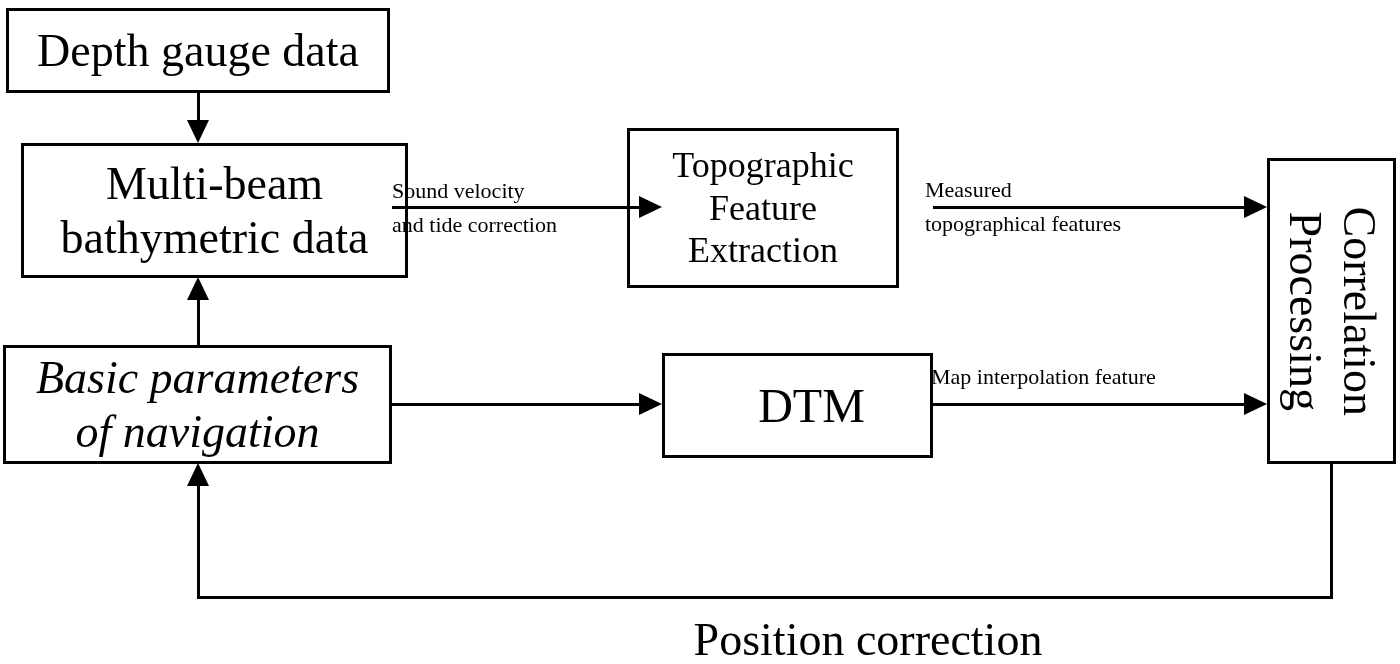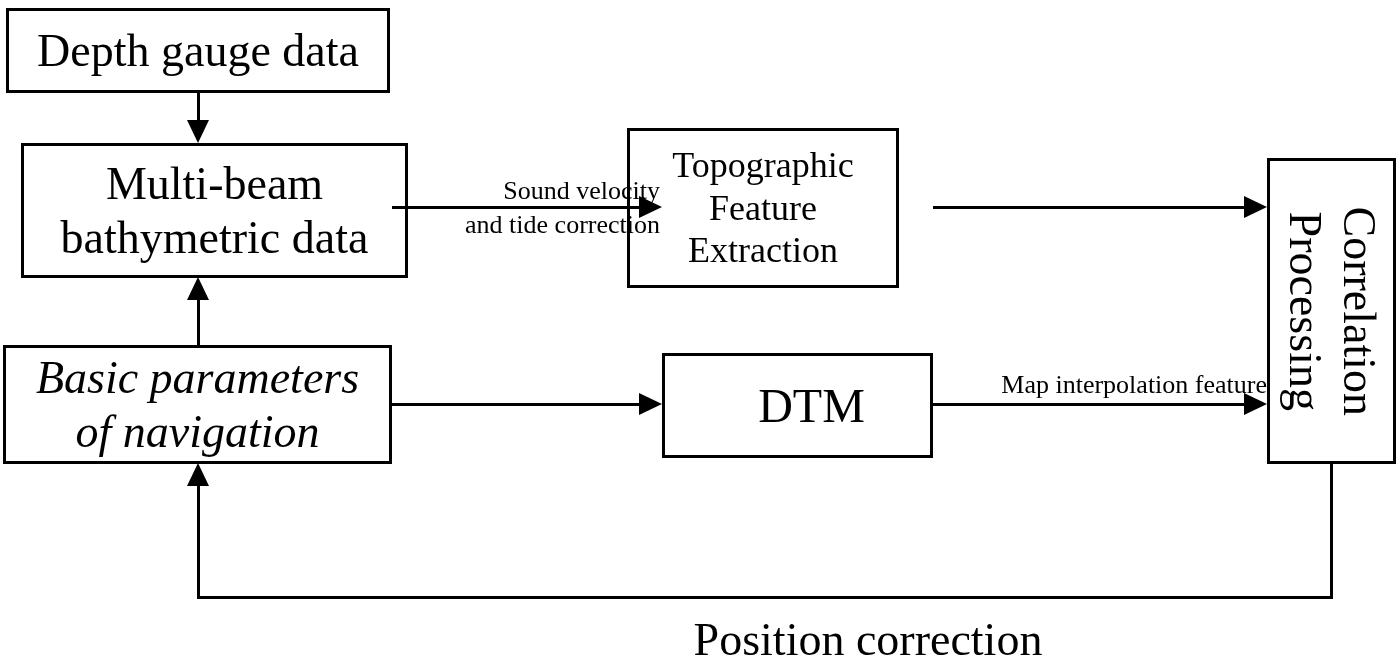--- a/index.html
+++ b/index.html
@@ -42,26 +42,26 @@
   .ah-right{border-top:11px solid transparent;border-bottom:11px solid transparent;border-left:23px solid #000;}
   #ah1{left:187px; top:120px;}
   #ah2{left:187px; top:277px;}
   #ah3{left:639px; top:196px;}
   #ah4{left:1244px;top:196px;}
   #ah5{left:639px; top:393px;}
   #ah6{left:1244px;top:393px;}
   #ah7{left:187px; top:463px;}
   
   .elabel{
-    position:absolute;font-size:26px;line-height:34px;text-align:right;
+    position:absolute;font-size:22px;line-height:34px;text-align:left;
     white-space:pre-line;background:transparent;
   }
   #lab-sound   {left:392px;top:174px;width:268px;}
   #lab-measured{left:925px;top:173px;width:330px;}
-  #lab-map     {left:931px;top:368px;width:336px;white-space:nowrap;}
+  #lab-map     {left:931px;top:360px;width:336px;white-space:nowrap;}
   #lab-pos{
     position:absolute;left:618px;top:613px;width:500px;
     font-size:46px;text-align:center;white-space:nowrap;
   }
 </style>
 </head>
 <body>
 
 <div class="canvas">
 
@@ -107,16 +107,18 @@
   <div class="ah ah-down" id="ah1"></div>
   <div class="ah ah-up" id="ah2"></div>
   <div class="ah ah-right" id="ah3"></div>
   <div class="ah ah-right" id="ah4"></div>
   <div class="ah ah-right" id="ah5"></div>
   <div class="ah ah-right" id="ah6"></div>
   <div class="ah ah-up" id="ah7"></div>
 
   <div class="elabel" id="lab-sound">Sound velocity
 and tide correction</div>
+  <div class="elabel" id="lab-measured">Measured
+topographical features</div>
   <div class="elabel" id="lab-map">Map interpolation feature</div>
   <div id="lab-pos">Position correction</div>
 
 </div>
 
 </body></html>

